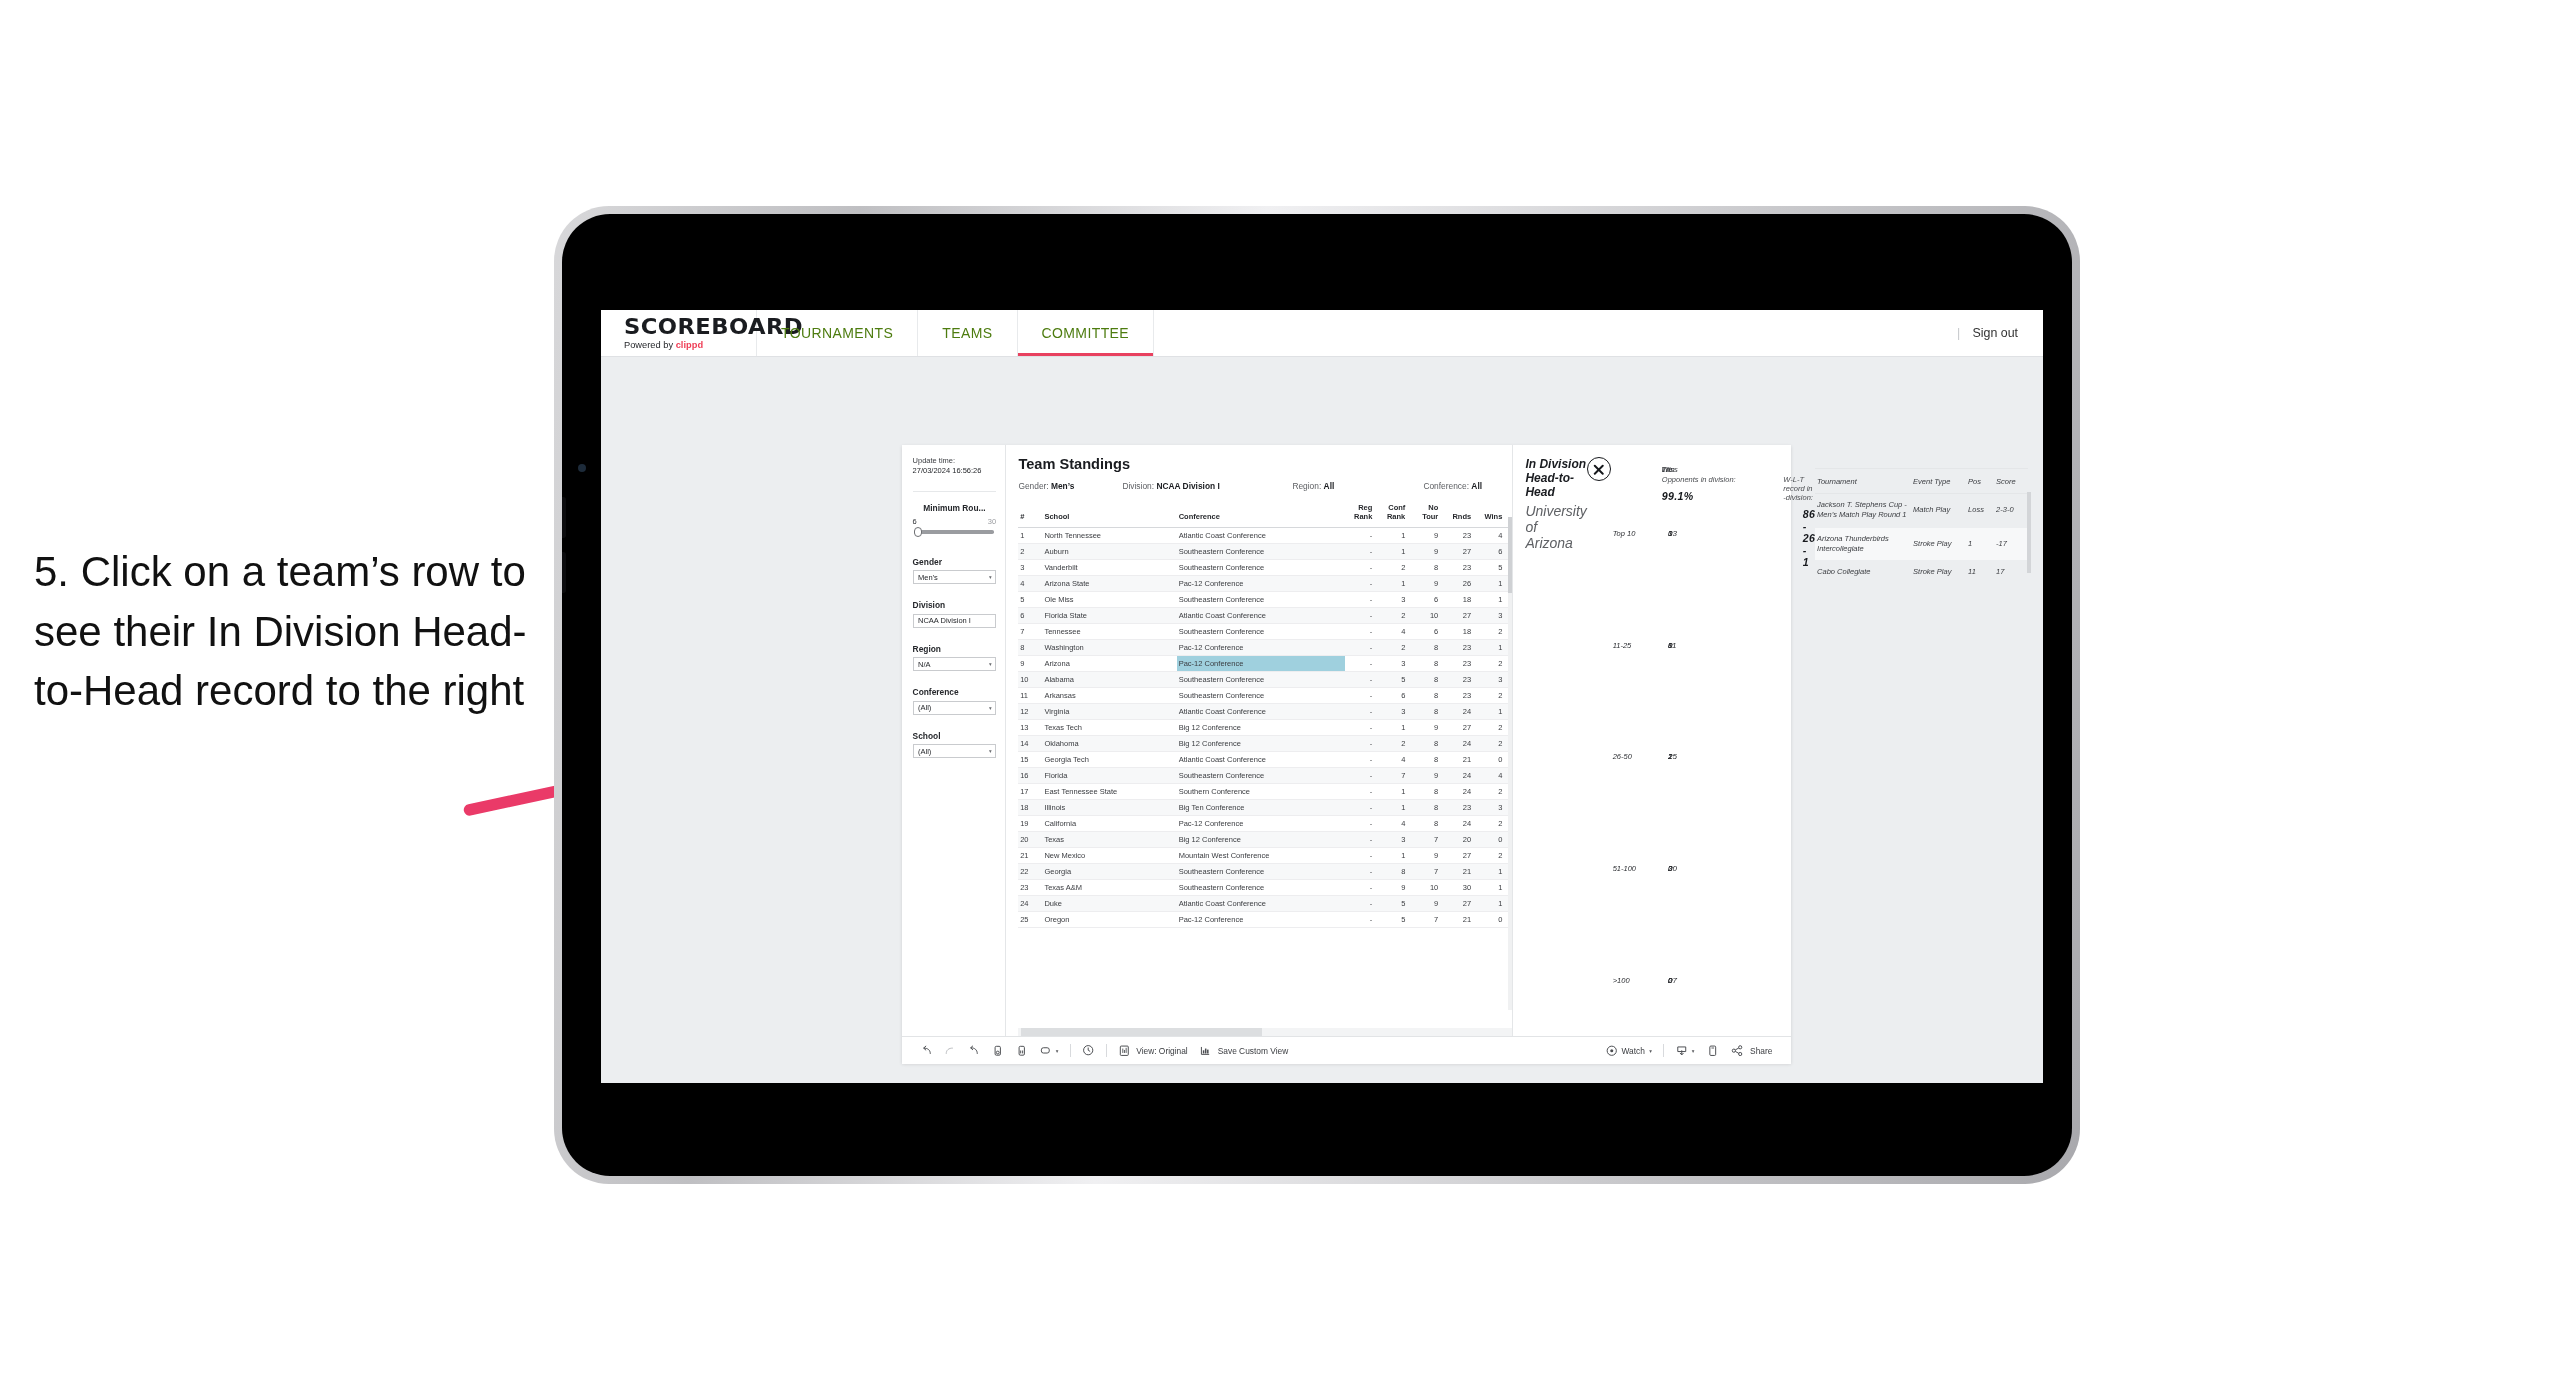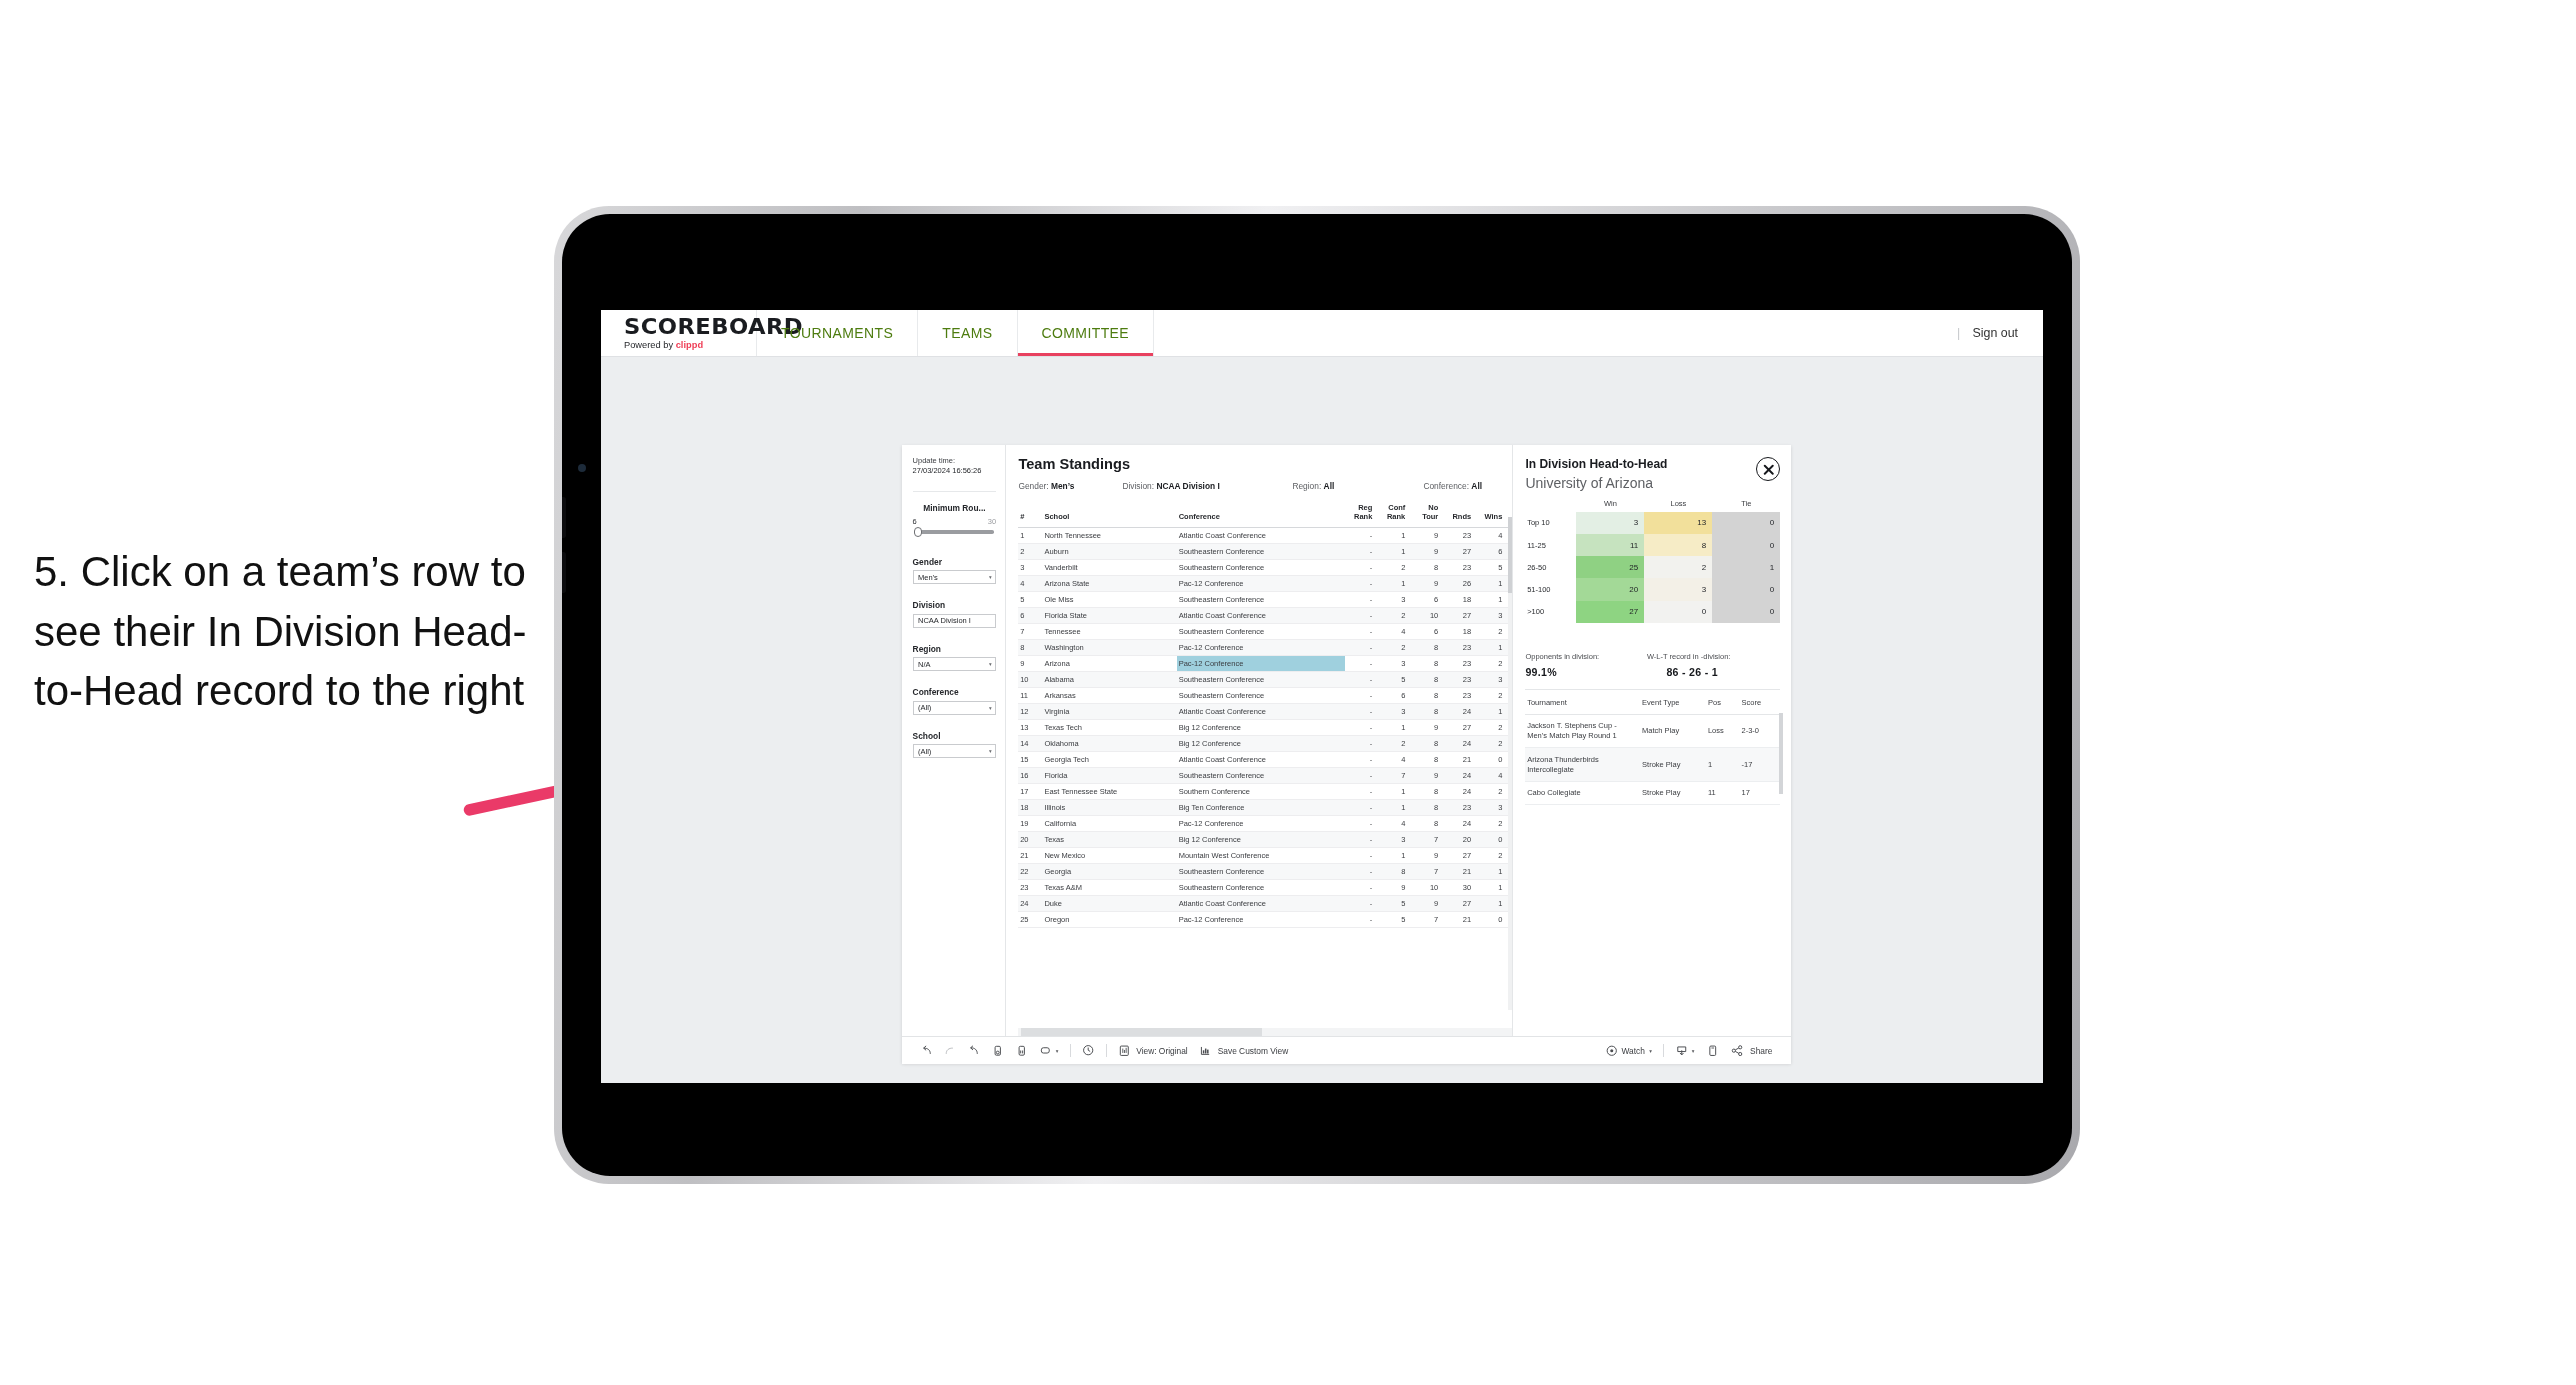--- a/index.html
+++ b/index.html
@@ -121,36 +121,36 @@
   td.conf-hl { background: #9fd0de !important; color: #1c1e22; }
   .col-n { width: 19.5px; } .col-sch { width: 108px; } .col-conf { width: 135px; }
   .col-sm { width: 26.5px; } .col-rn { width: 26.5px; } .col-wn { width: 25px; }
   #vscroll { position: absolute; right: 0; top: 16px; width: 4.4px; bottom: 16px; background: #f0f1f2; }
   #vscroll i { position: absolute; top: 0; left: 0; width: 4.4px; height: 76px; background: #cfd1d4; display: block; }
   #hscroll { height: 8px; background: #f3f4f5; margin-top: 1.8px; position: relative; }
   #hscroll i { position: absolute; left: 2.7px; top: 0; width: 241px; height: 8px; background: #dcdee0; display: block; }
 
   
   #h2h { width: 279px; border-left: 0.9px solid #e4e6e8; padding: 12.4px 10.6px 0 12.4px; flex-shrink: 0;
-         display: flex; flex-direction: column; }
+         display: flex; flex-direction: row; font-style: italic; }
   #h2h-head { display: flex; justify-content: space-between; align-items: flex-start; }
   #h2h-t1 { font-size: 12px; font-weight: 700; color: #1a1c20; }
   #h2h-t2 { font-size: 14px; color: #5e6064; margin-top: 4px; }
   #h2h-close { width: 24px; height: 24px; border: 1.9px solid #16181c; border-radius: 50%;
                display: flex; align-items: center; justify-content: center; flex-shrink: 0; }
   #h2h-close svg { display: block; }
 
   table.h2h { border-collapse: collapse; width: 100%; margin-top: 8px; table-layout: fixed; }
   table.h2h th { font-size: 7.5px; font-weight: 400; color: #3a3c40; text-align: center;
                  padding-bottom: 3.5px; }
   table.h2h th.lbl { width: 51px; }
   table.h2h td { font-size: 8px; color: #1f2125; text-align: right; padding: 6.6px 6.2px; }
   table.h2h td.lbl { text-align: left; padding-left: 1.8px; color: #2a2c30; font-size: 7.5px; background: #fff; }
 
-  #h2h-stats { display: flex; margin-top: 29px; }
+  #h2h-stats { display: flex; margin-top: 18px; }
   .stat-lab { font-size: 7.5px; color: #4a4c50; }
   .stat-val { font-size: 10.6px; font-weight: 700; color: #16181c; margin-top: 5.3px; letter-spacing: 0.3px; }
   .stat-a { width: 118px; } .stat-b { flex: 1; text-align: left; padding-left: 3.5px; }
   .stat-b .stat-val { padding-left: 19.5px; }
 
   #tourn-wrap { margin-top: 10.6px; border-top: 0.9px solid #e4e6e8; padding-top: 0; position: relative; flex: 1; min-height: 0; }
   table.tourn { border-collapse: collapse; width: 100%; table-layout: fixed; }
   table.tourn th { font-size: 7.5px; font-weight: 400; color: #3a3c40; text-align: left;
                    padding: 8px 2.7px 7px 1.8px; border-bottom: 0.9px solid #e4e6e8; }
   table.tourn td { font-size: 7.5px; color: #3a3c40; padding: 6.2px 2.7px 6.2px 1.8px;

